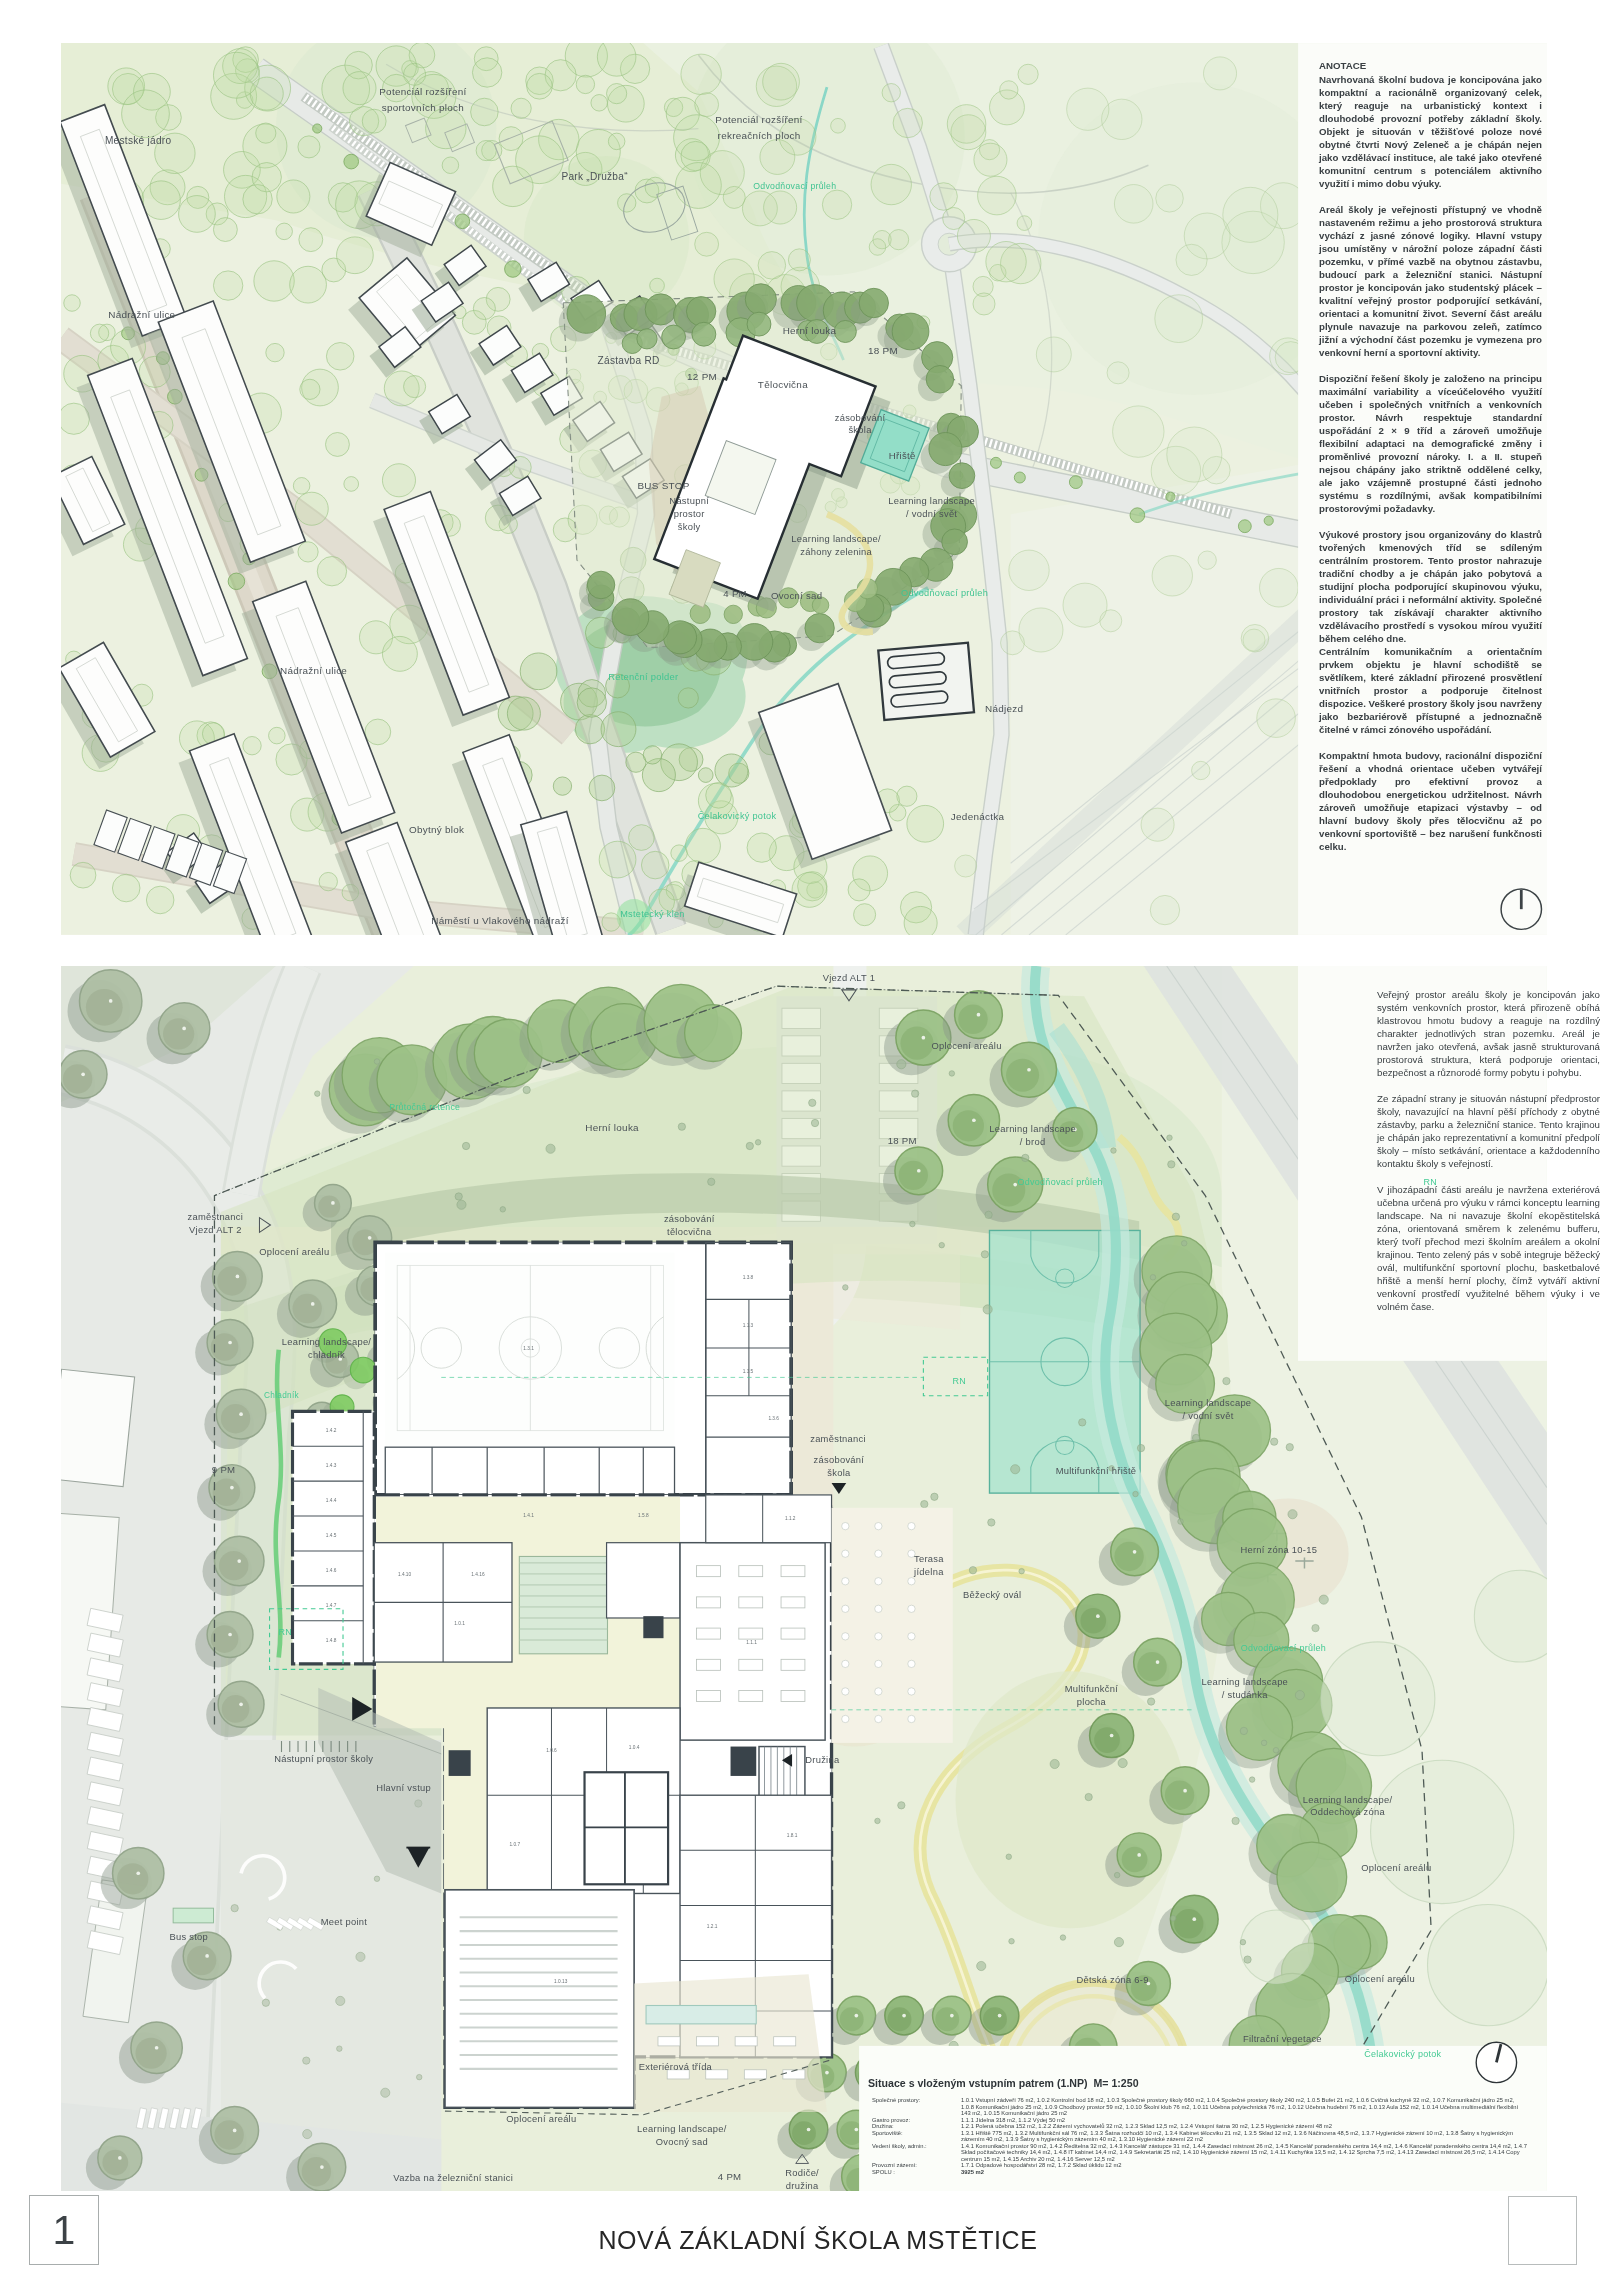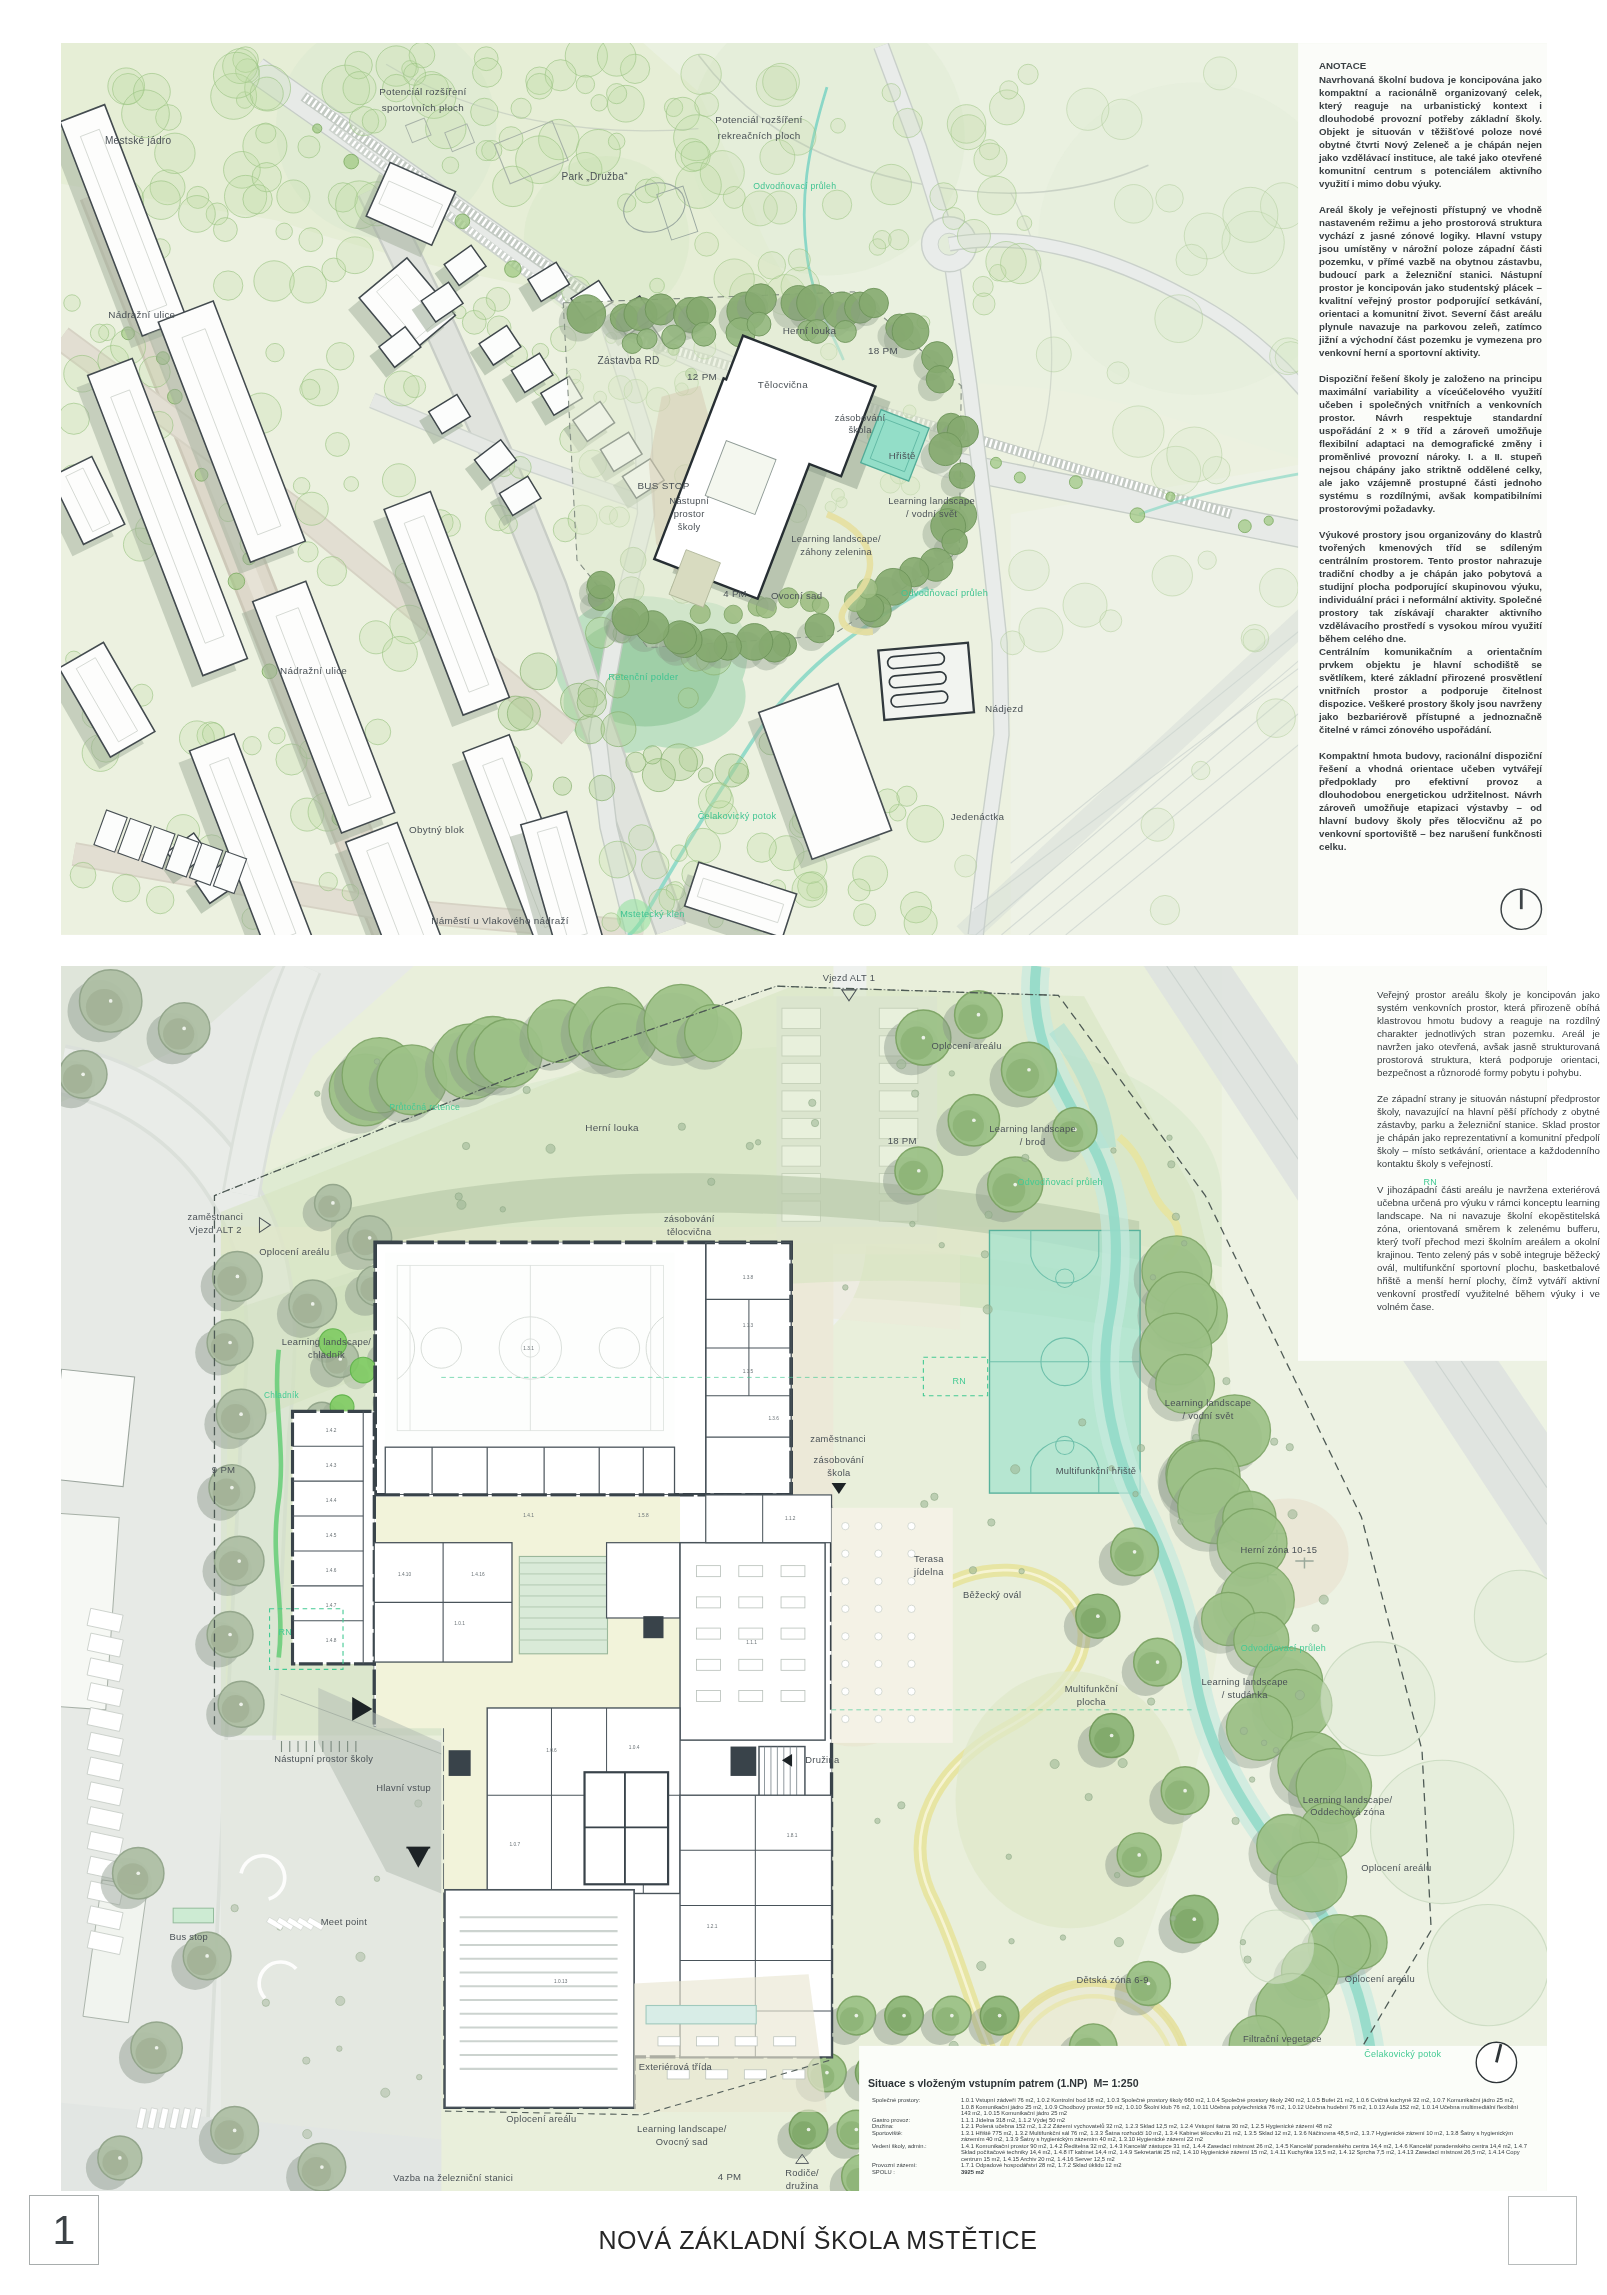--- a/index.html
+++ b/index.html
@@ -1765,21 +1765,21 @@
 <text x="735" y="2254" font-size="10.2" fill="#4b5257" text-anchor="middle" letter-spacing="0.3">Exteriérová třída</text>
 
 <text x="589" y="2311" font-size="10.2" fill="#4b5257" text-anchor="middle" letter-spacing="0.3">Oplocení areálu</text>
 
 <circle cx="1629" cy="2246" r="22" fill="#ffffff" fill-opacity="0.85" stroke="#2e3538" stroke-width="1.5"></circle>
 <path d="M1634,2226 L1629,2246" fill="none" stroke="#2e3538" stroke-width="3"></path>
 </svg>
 
 <div class="abs coltext" style="left:1377px;top:988px;width:223px;">
 <p>Veřejný prostor areálu školy je koncipován jako systém venkovních prostor, která přirozeně obíhá klastrovou hmotu budovy a reaguje na rozdílný charakter jednotlivých stran pozemku. Areál je navržen jako otevřená, avšak jasně strukturovaná prostorová struktura, která podporuje orientaci, bezpečnost a různorodé formy pobytu i pohybu.</p>
-<p>Ze západní strany je situován nástupní předprostor školy, navazující na hlavní pěší příchody z obytné zástavby, parku a železniční stanice. Sklad prostor je chápán jako reprezentativní a komunitní předpolí školy – místo setkávání, orientace a každodenního kontaktu školy s veřejností.</p>
+<p>Ze západní strany je situován nástupní předprostor školy, navazující na hlavní pěší příchody z obytné zástavby, parku a železniční stanice. Tento krajinou je chápán jako reprezentativní a komunitní předpolí školy – místo setkávání, orientace a každodenního kontaktu školy s veřejností.</p>
 <p>V jihozápadní části areálu je navržena exteriérová učebna určená pro výuku v rámci konceptu learning landscape. Na ni navazuje školní ekopěstitelská zóna, orientovaná směrem k zelenému bufferu, který tvoří přechod mezi školním areálem a okolní krajinou. Tento zelený pás v sobě integruje běžecký ovál, multifunkční sportovní plochu, basketbalové hřiště a menší herní plochy, čímž vytváří aktivní venkovní prostředí využitelné během výuky i ve volném čase.</p>
 </div>
 
 <div class="abs" style="left:868px;top:2077px;font-size:10.6px;font-weight:bold;color:#2e3438;">Situace s vloženým vstupním patrem (1.NP)&nbsp;&nbsp;M= 1:250</div>
 
 <div class="abs" style="left:872px;top:2097px;width:656px;font-size:5.8px;line-height:6.5px;color:#3a4044;">
 <div style="position:relative;padding-left:89px;"><span style="position:absolute;left:0;top:0;">Společné prostory:</span>1.0.1 Vstupní zádveří 76 m2, 1.0.2 Kontrolní bod 18 m2, 1.0.3 Společné prostory školy 660 m2, 1.0.4 Společné prostory školy 240 m2, 1.0.5 Bufet 21 m2, 1.0.6 Cvičná kuchyně 32 m2, 1.0.7 Komunikační jádro 25 m2, 1.0.8 Komunikační jádro 25 m2, 1.0.9 Chodbový prostor 59 m2, 1.0.10 Školní klub 76 m2, 1.0.11 Učebna polytechnická 76 m2, 1.0.12 Učebna hudební 76 m2, 1.0.13 Aula 152 m2, 1.0.14 Učebna multimediální flexibilní 143 m2, 1.0.15 Komunikační jádro 25 m2</div>
 <div style="position:relative;padding-left:89px;"><span style="position:absolute;left:0;top:0;">Gastro provoz:</span>1.1.1 Jídelna 318 m2, 1.1.2 Výdej 50 m2</div>
 <div style="position:relative;padding-left:89px;"><span style="position:absolute;left:0;top:0;">Družina:</span>1.2.1 Polená učebna 152 m2, 1.2.2 Zázemí vychovatelů 32 m2, 1.2.3 Sklad 12,5 m2, 1.2.4 Vstupní šatna 30 m2, 1.2.5 Hygienické zázemí 48 m2</div>
 <div style="position:relative;padding-left:89px;"><span style="position:absolute;left:0;top:0;">Sportoviště:</span>1.3.1 Hřiště 775 m2, 1.3.2 Multifunkční sál 76 m2, 1.3.3 Šatna rozhodčí 10 m2, 1.3.4 Kabinet tělocviku 21 m2, 1.3.5 Sklad 12 m2, 1.3.6 Náčinovna 48,5 m2, 1.3.7 Hygienické zázemí 10 m2, 1.3.8 Šatny s hygienickým zázemím 40 m2, 1.3.9 Šatny s hygienickým zázemím 40 m2, 1.3.10 Hygienické zázemí 22 m2</div>

